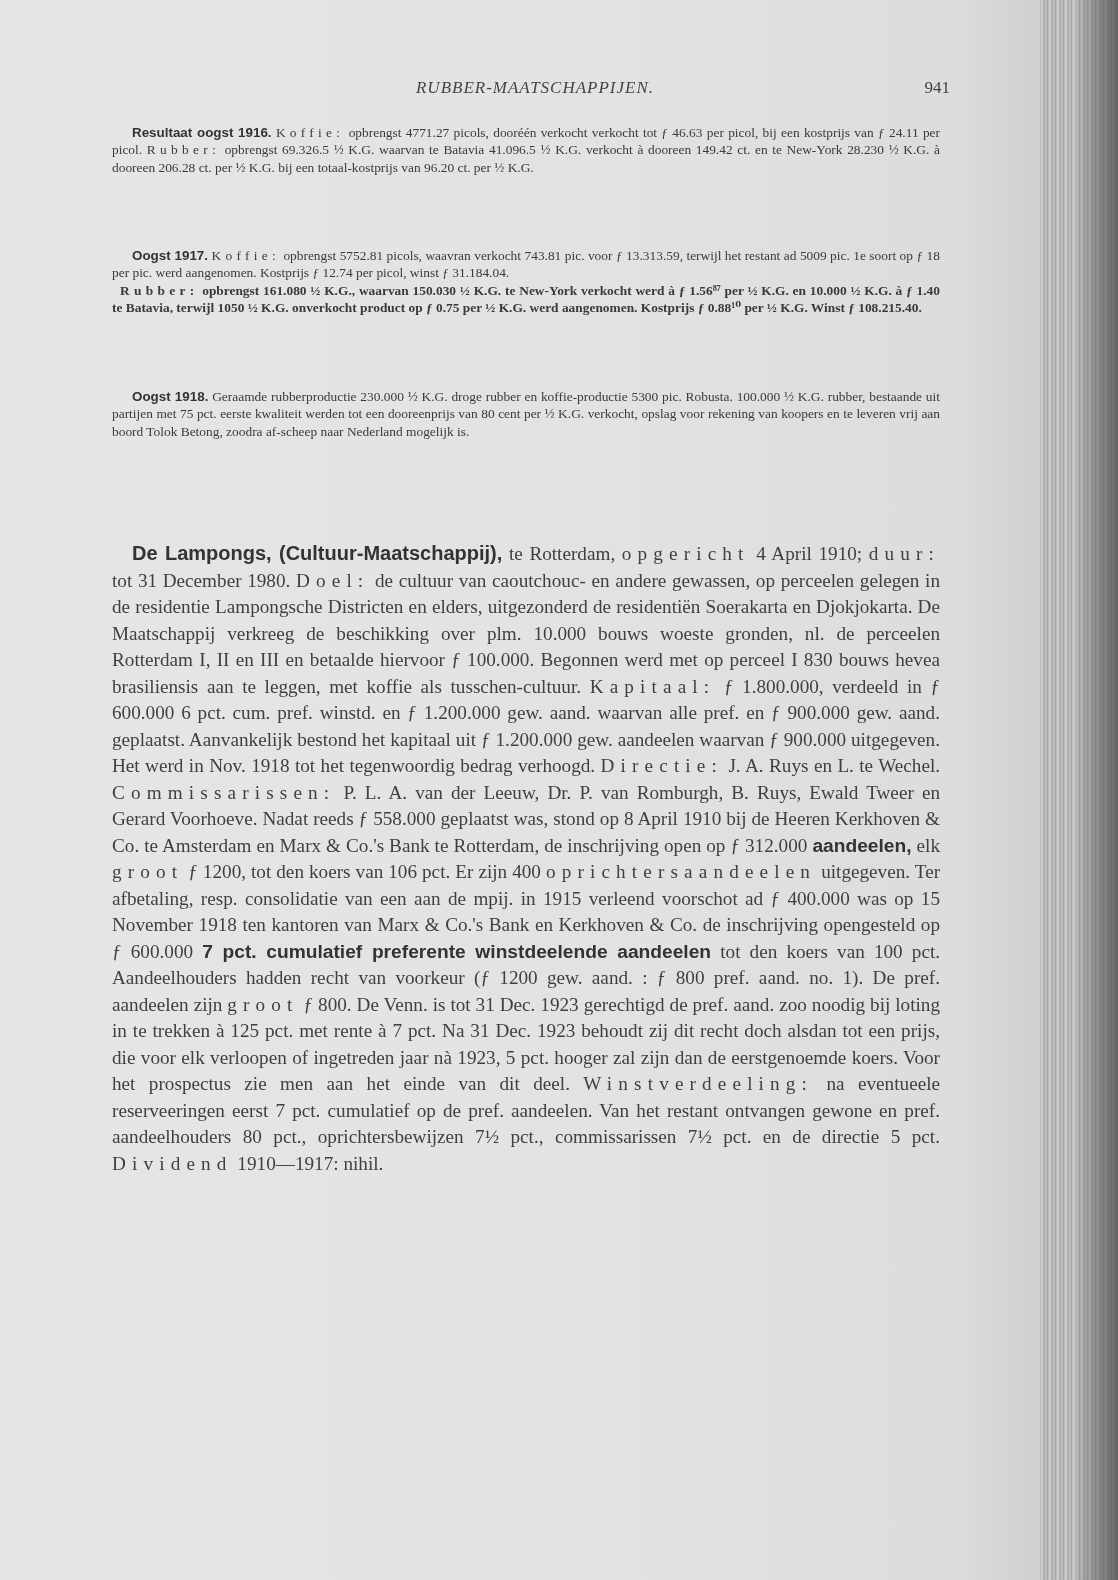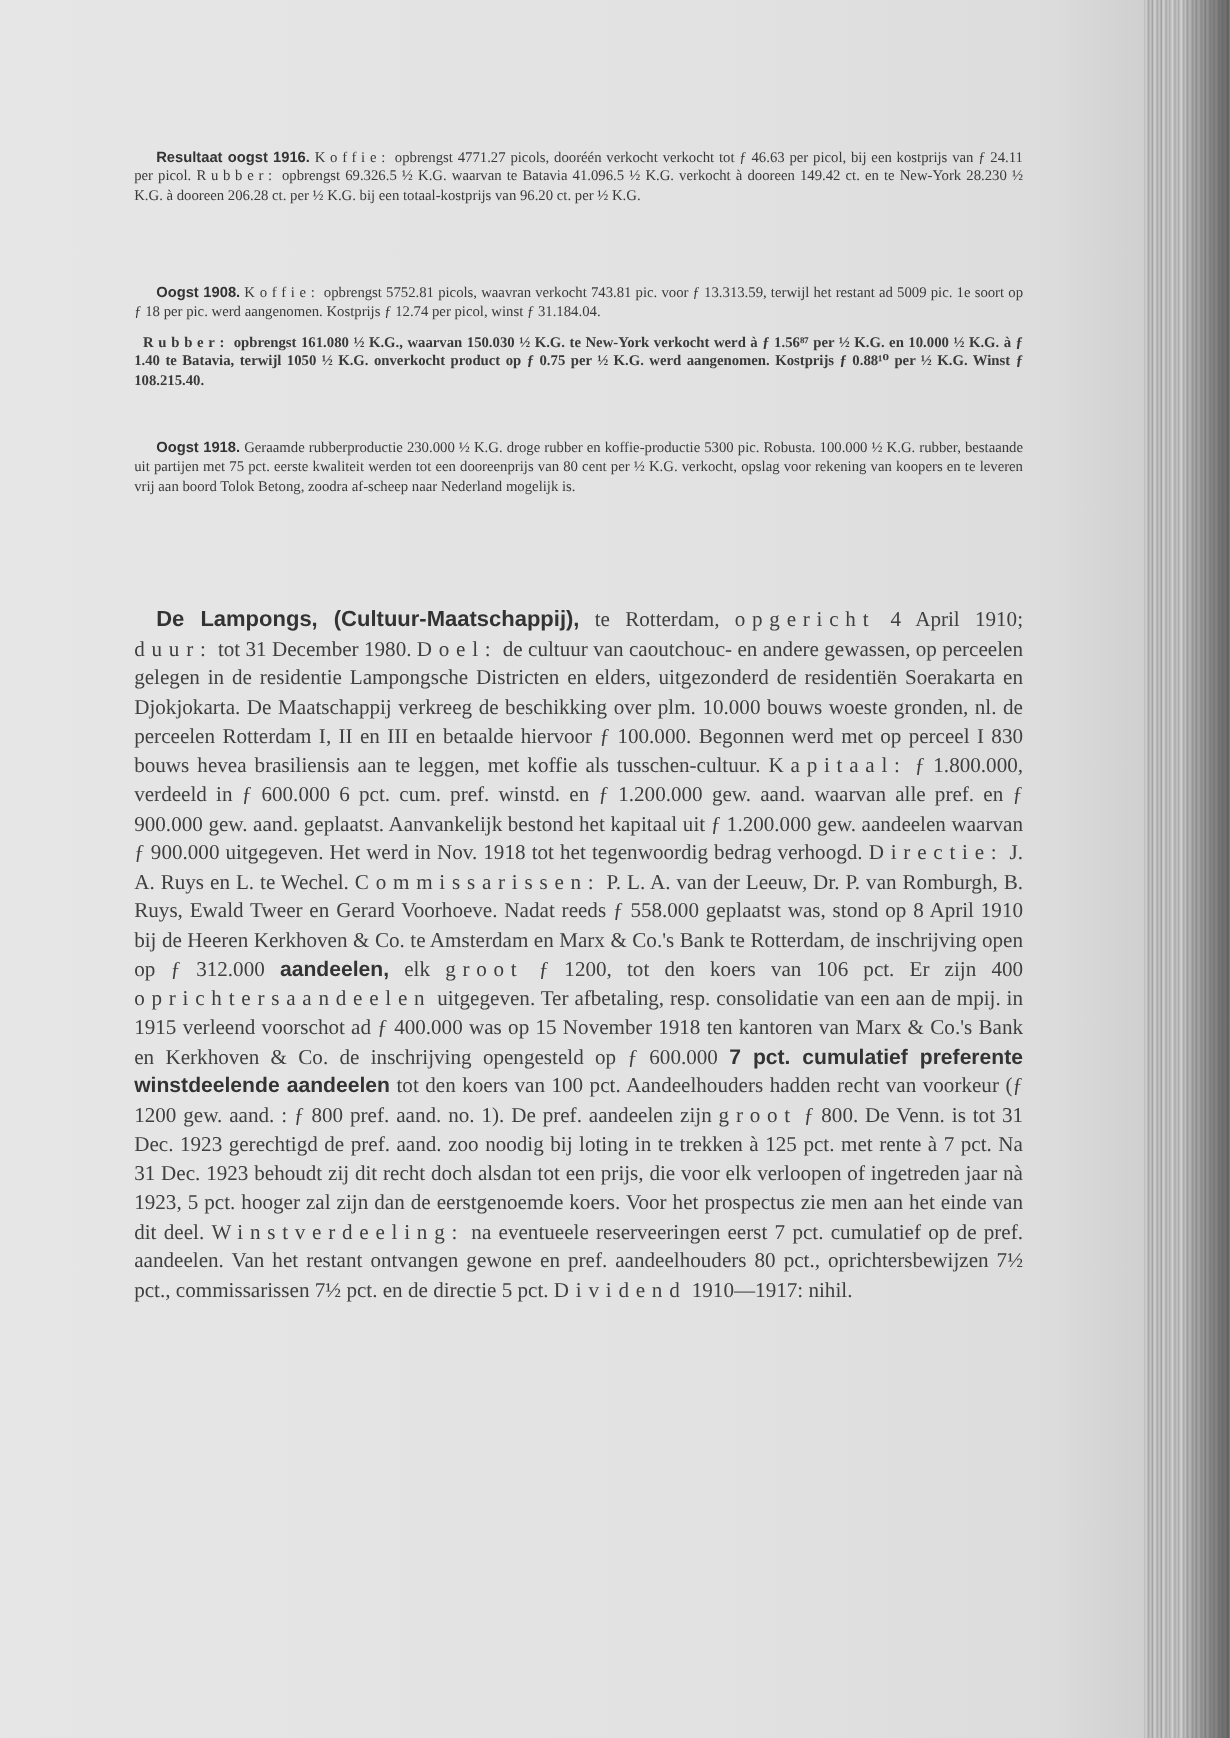--- a/index.html
+++ b/index.html
@@ -24,38 +24,42 @@
   .running-head {
     position:absolute; top:78px; left:120px; width:830px; height:26px;
   }
   .running-title {
     position:absolute; left:0; right:0; text-align:center;
     font-style:italic; font-size:17px; letter-spacing:1px; color:#444;
   }
   .page-number { position:absolute; right:0; font-size:17px; color:#444; }
 
   .small { position:absolute; left:112px; width:828px; font-size:13.4px; line-height:17.4px; text-align:justify; }
-  .small p { margin:10px; text-indent:20px; }
+  .small p { margin:0; text-indent:20px; }
   .large { position:absolute; left:112px; width:828px; font-size:19.2px; line-height:26.5px; text-align:justify; color:#3f3f3f; }
-  .large p { margin:10px; text-indent:20px; }
+  .large p { margin:0; text-indent:20px; }
   .bold { font-family:"Liberation Sans","DejaVu Sans",sans-serif; font-weight:bold; color:#333; }
   .sp { letter-spacing:0.32em; }
 </style>
 </head>
 <body>
 
 <div class="page">
 
+  <div class="running-head">
+    <div class="running-title">RUBBER-MAATSCHAPPIJEN.</div>
+    <div class="page-number">941</div>
+  </div>
 
   <div class="small" style="top:124px;">
     <p><span class="bold">Resultaat oogst 1916.</span> <span class="sp">Koffie:</span> <span>opbrengst 4771.27 picols, dooréén verkocht verkocht tot ƒ 46.63 per picol, bij een kostprijs van ƒ 24.11 per picol.</span> <span class="sp">Rubber:</span> <span>opbrengst 69.326.5 ½ K.G. waarvan te Batavia 41.096.5 ½ K.G. verkocht à dooreen 149.42 ct. en te New-York 28.230 ½ K.G. à dooreen 206.28 ct. per ½ K.G. bij een totaal-kostprijs van 96.20 ct. per ½ K.G.</span></p>
   </div>
 
   <div class="small" style="top:247px;">
-    <p><span class="bold">Oogst 1908.</span> <span class="sp">Koffie:</span> <span>opbrengst 5752.81 picols, waavran verkocht 743.81 pic. voor ƒ 13.313.59, terwijl het restant ad 5009 pic. 1e soort op ƒ 18 per pic. werd aangenomen. Kostprijs ƒ 12.74 per picol, winst ƒ 31.184.04.</span></p>
+    <p><span class="bold">Oogst 1917.</span> <span class="sp">Koffie:</span> <span>opbrengst 5752.81 picols, waavran verkocht 743.81 pic. voor ƒ 13.313.59, terwijl het restant ad 5009 pic. 1e soort op ƒ 18 per pic. werd aangenomen. Kostprijs ƒ 12.74 per picol, winst ƒ 31.184.04.</span></p>
     <p style="text-indent:8px;font-weight:bold;"><span class="sp">Rubber:</span> <span>opbrengst 161.080 ½ K.G., waarvan 150.030 ½ K.G. te New-York verkocht werd à ƒ 1.56⁸⁷ per ½ K.G. en 10.000 ½ K.G. à ƒ 1.40 te Batavia, terwijl 1050 ½ K.G. onverkocht product op ƒ 0.75 per ½ K.G. werd aangenomen. Kostprijs ƒ 0.88¹⁰ per ½ K.G. Winst ƒ 108.215.40.</span></p>
   </div>
 
   <div class="small" style="top:388px;">
     <p><span class="bold">Oogst 1918.</span> <span>Geraamde rubberproductie 230.000 ½ K.G. droge rubber en koffie-productie 5300 pic. Robusta. 100.000 ½ K.G. rubber, bestaande uit partijen met 75 pct. eerste kwaliteit werden tot een dooreenprijs van 80 cent per ½ K.G. verkocht, opslag voor rekening van koopers en te leveren vrij aan boord Tolok Betong, zoodra af-scheep naar Nederland mogelijk is.</span></p>
   </div>
 
   <div class="large" style="top:540px;">
     <p><span class="bold" style="font-size:20px;">De Lampongs, (Cultuur-Maatschappij),</span> <span>te Rotterdam,</span> <span class="sp">opgericht</span> <span>4 April 1910;</span> <span class="sp">duur:</span> <span>tot 31 December 1980.</span> <span class="sp">Doel:</span> <span>de cultuur van caoutchouc- en andere gewassen, op perceelen gelegen in de residentie Lampongsche Districten en elders, uitgezonderd de residentiën Soerakarta en Djokjokarta. De Maatschappij verkreeg de beschikking over plm. 10.000 bouws woeste gronden, nl. de perceelen Rotterdam I, II en III en betaalde hiervoor ƒ 100.000. Begonnen werd met op perceel I 830 bouws hevea brasiliensis aan te leggen, met koffie als tusschen-cultuur.</span> <span class="sp">Kapitaal:</span> <span>ƒ 1.800.000, verdeeld in ƒ 600.000 6 pct. cum. pref. winstd. en ƒ 1.200.000 gew. aand. waarvan alle pref. en ƒ 900.000 gew. aand. geplaatst. Aanvankelijk bestond het kapitaal uit ƒ 1.200.000 gew. aandeelen waarvan ƒ 900.000 uitgegeven. Het werd in Nov. 1918 tot het tegenwoordig bedrag verhoogd.</span> <span class="sp">Directie:</span> <span>J. A. Ruys en L. te Wechel.</span> <span class="sp">Commissarissen:</span> <span>P. L. A. van der Leeuw, Dr. P. van Romburgh, B. Ruys, Ewald Tweer en Gerard Voorhoeve. Nadat reeds ƒ 558.000 geplaatst was, stond op 8 April 1910 bij de Heeren Kerkhoven &amp; Co. te Amsterdam en Marx &amp; Co.'s Bank te Rotterdam, de inschrijving open op ƒ 312.000</span> <span class="bold">aandeelen,</span> <span>elk</span> <span class="sp">groot</span> <span>ƒ 1200, tot den koers van 106 pct. Er zijn 400</span> <span class="sp">oprichtersaandeelen</span> <span>uitgegeven. Ter afbetaling, resp. consolidatie van een aan de mpij. in 1915 verleend voorschot ad ƒ 400.000 was op 15 November 1918 ten kantoren van Marx &amp; Co.'s Bank en Kerkhoven &amp; Co. de inschrijving opengesteld op ƒ 600.000</span> <span class="bold">7 pct. cumulatief preferente winstdeelende aandeelen</span> <span>tot den koers van 100 pct. Aandeelhouders hadden recht van voorkeur (ƒ 1200 gew. aand. : ƒ 800 pref. aand. no. 1). De pref. aandeelen zijn</span> <span class="sp">groot</span> <span>ƒ 800. De Venn. is tot 31 Dec. 1923 gerechtigd de pref. aand. zoo noodig bij loting in te trekken à 125 pct. met rente à 7 pct. Na 31 Dec. 1923 behoudt zij dit recht doch alsdan tot een prijs, die voor elk verloopen of ingetreden jaar nà 1923, 5 pct. hooger zal zijn dan de eerstgenoemde koers. Voor het prospectus zie men aan het einde van dit deel.</span> <span class="sp">Winstverdeeling:</span> <span>na eventueele reserveeringen eerst 7 pct. cumulatief op de pref. aandeelen. Van het restant ontvangen gewone en pref. aandeelhouders 80 pct., oprichtersbewijzen 7½ pct., commissarissen 7½ pct. en de directie 5 pct.</span> <span class="sp">Dividend</span> <span>1910—1917: nihil.</span></p>
   </div>

